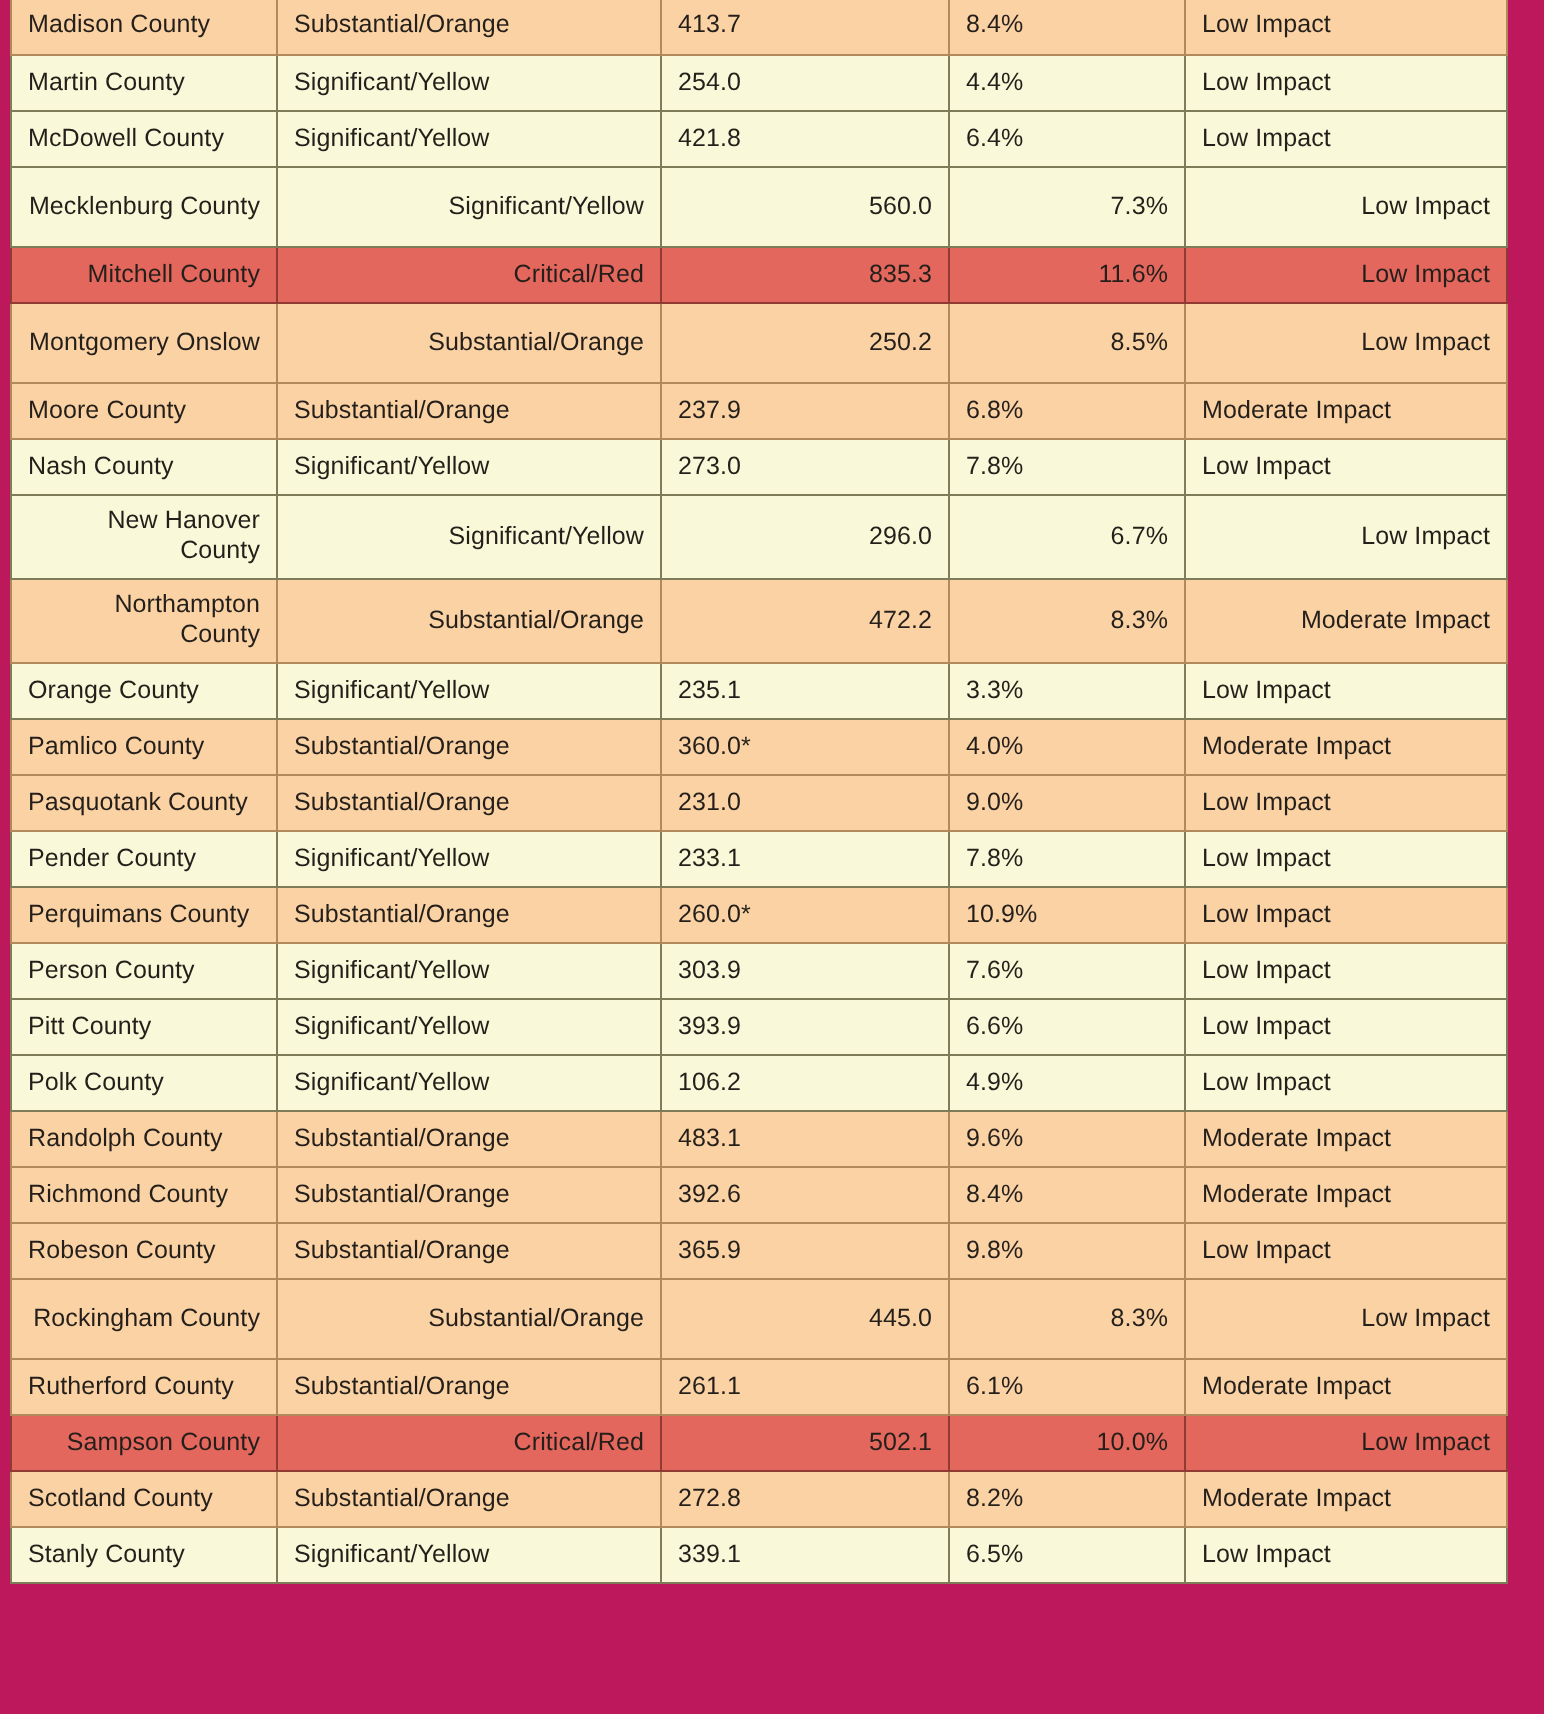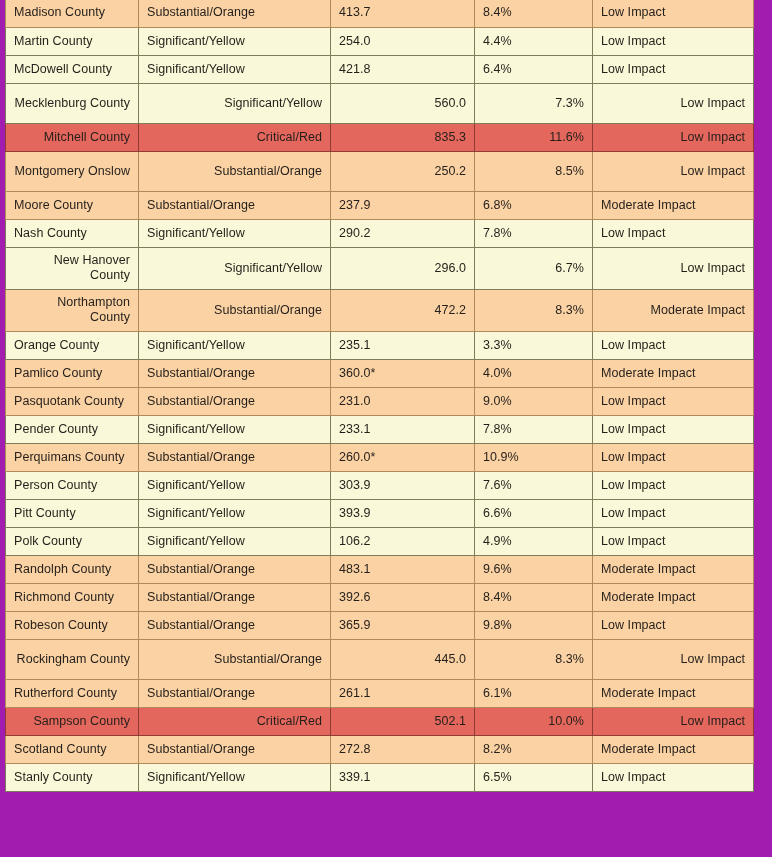--- a/index.html
+++ b/index.html
@@ -7,21 +7,21 @@
     margin: 0; padding: 0;
     width: 772px; height: 857px;
     background: #ffffff;
     font-family: "Liberation Sans", sans-serif;
     overflow: hidden;
   }
   #page {
     position: relative;
     width: 772px;
     height: 857px;
-    background: #a21caf;
+    background: #be185d;
   }
   #table-wrap {
     position: absolute;
     left: 5px;
     top: -1px;
     width: 748px;
   }
   table.risk-table {
     border-collapse: collapse;
     table-layout: fixed;
@@ -123,21 +123,21 @@
           <tr class="lvl-orange h-1">
             <td class="col-county">Moore County</td>
             <td class="col-alert">Substantial/Orange</td>
             <td class="col-rate">237.9</td>
             <td class="col-pct">6.8%</td>
             <td class="col-impact">Moderate Impact</td>
           </tr>
           <tr class="lvl-yellow h-1">
             <td class="col-county">Nash County</td>
             <td class="col-alert">Significant/Yellow</td>
-            <td class="col-rate">290.2</td>
+            <td class="col-rate">273.0</td>
             <td class="col-pct">7.8%</td>
             <td class="col-impact">Low Impact</td>
           </tr>
           <tr class="lvl-yellow h-2">
             <td class="col-county">New Hanover County</td>
             <td class="col-alert">Significant/Yellow</td>
             <td class="col-rate">296.0</td>
             <td class="col-pct">6.7%</td>
             <td class="col-impact">Low Impact</td>
           </tr>

